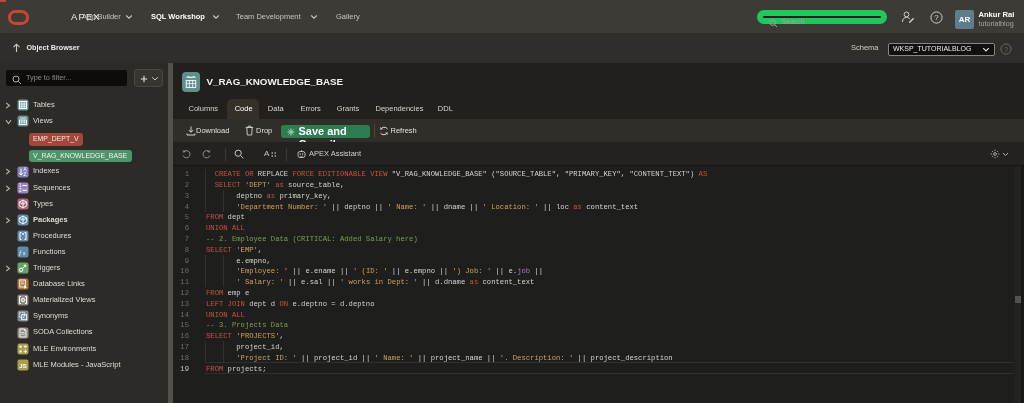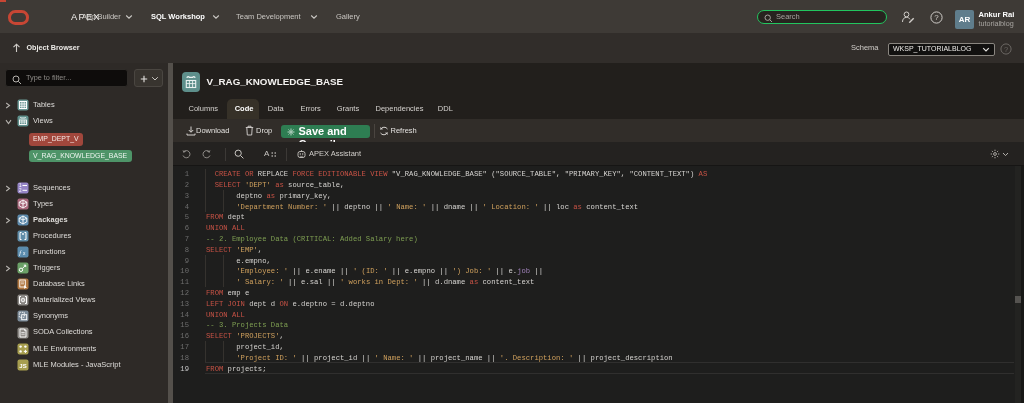--- a/index.html
+++ b/index.html
@@ -37,21 +37,21 @@
       </svg>
     <div class="menu-item" style="left:151px; font-weight:bold; color:#FFFFFF;">SQL Workshop</div>
     <svg class="abs" style="left:211.5px; top:14px;" width="8" height="6" viewBox="0 0 8 6">
         <path d="M1.2 1.5 L4 4.2 L6.8 1.5" stroke="#C9C6C2" stroke-width="1.1" fill="none"></path>
       </svg>
     <div class="menu-item" style="left:236px;">Team Development</div>
     <svg class="abs" style="left:310px; top:14px;" width="8" height="6" viewBox="0 0 8 6">
         <path d="M1.2 1.5 L4 4.2 L6.8 1.5" stroke="#C9C6C2" stroke-width="1.1" fill="none"></path>
       </svg>
     <div class="menu-item" style="left:336px;">Gallery</div>
-    <div class="abs" style="left:757px; top:9.5px; width:130px; height:14.5px; background:#27231F; border:1px solid #22c55e; border-radius:7px;">
+    <div class="abs" style="left:757px; top:9.5px; width:130px; height:14.5px; background:#27231F; border:6px solid #22c55e; border-radius:7px;">
       <svg class="abs" style="left:6px; top:3px;" width="9" height="9" viewBox="0 0 9 9">
           <circle cx="3.7" cy="3.7" r="2.7" stroke="#A5A29E" stroke-width="1" fill="none"></circle>
           <path d="M5.8 5.8 L8 8" stroke="#A5A29E" stroke-width="1"></path>
         </svg>
       <div class="abs" style="left:18px; top:0; height:12.5px; line-height:12.5px; font-size:7.5px; color:#A5A29E;">Search</div>
     </div>
     <svg class="abs" style="left:901px; top:10.5px;" width="14" height="12" viewBox="0 0 14 12">
       <circle cx="5.5" cy="3.4" r="2.4" stroke="#D0CDC9" stroke-width="1" fill="none"></circle>
       <path d="M1.5 11 C1.5 7.8 3.2 6.4 5.5 6.4 C7.2 6.4 8.4 7.1 9 8.3" stroke="#D0CDC9" stroke-width="1" fill="none"></path>
       <path d="M8.2 10.8 L12.2 6.8 L13.2 7.8 L9.2 11.8 L7.8 12 Z" fill="#D0CDC9"></path>
@@ -116,20 +116,32 @@
       <svg class="tic" width="12" height="12" viewBox="0 0 12 12">
           <rect x="0.5" y="0.5" width="11" height="11" rx="2" fill="#5E8F8B"></rect>
           <path d="M3 3.4 C3 2.2 4.6 2.2 4.6 3.4 M7.4 3.4 C7.4 2.2 9 2.2 9 3.4 M4.6 3 H7.4" stroke="#fff" stroke-width="0.9" fill="none"></path>
           <rect x="2.5" y="5" width="7" height="4.5" fill="none" stroke="#fff" stroke-width="0.9"></rect>
           <path d="M2.5 7 H9.5 M4.9 5 V9.5 M7.2 5 V9.5" stroke="#fff" stroke-width="0.7"></path>
         </svg>
       <span class="lbl">Views</span>
     </div>
     <div class="abs" style="left:28.5px; top:70.3px; height:12.8px; background:#A1473C; border-radius:3px; padding:0 4.5px; line-height:12.8px; font-size:6.9px; color:#F4E8E5;">EMP_DEPT_V</div>
     <div class="abs" style="left:28.5px; top:86.6px; height:12.8px; background:#4E9468; border-radius:3px; padding:0 4.5px; line-height:12.8px; font-size:6.9px; color:#EDF5EF;">V_RAG_KNOWLEDGE_BASE</div>
+    <div class="trow" style="top:102.4px;">
+      <svg class="tch" width="6" height="7" viewBox="0 0 6 7">
+          <path d="M1.2 1 L4.5 3.5 L1.2 6" stroke="#B4B1AD" stroke-width="1.1" fill="none"></path>
+        </svg>
+      <svg class="tic" width="12" height="12" viewBox="0 0 12 12">
+          <rect x="0.5" y="0.5" width="11" height="11" rx="2" fill="#8183C0"></rect>
+          <path d="M4 2.5 V9 M2.3 7.2 L4 9 L5.7 7.2" stroke="#fff" stroke-width="1" fill="none"></path>
+          <text x="6.4" y="5.4" font-size="4.6" fill="#fff" font-family="Liberation Sans">A</text>
+          <text x="6.4" y="10" font-size="4.6" fill="#fff" font-family="Liberation Sans">Z</text>
+        </svg>
+      <span class="lbl">Indexes</span>
+    </div>
     <div class="trow" style="top:118.5px;">
       <svg class="tch" width="6" height="7" viewBox="0 0 6 7">
           <path d="M1.2 1 L4.5 3.5 L1.2 6" stroke="#B4B1AD" stroke-width="1.1" fill="none"></path>
         </svg>
       <svg class="tic" width="12" height="12" viewBox="0 0 12 12">
           <rect x="0.5" y="0.5" width="11" height="11" rx="2" fill="#9585C5"></rect>
           <text x="2" y="5.2" font-size="4.6" fill="#fff" font-family="Liberation Sans">1</text>
           <text x="2" y="10" font-size="4.6" fill="#fff" font-family="Liberation Sans">2</text>
           <path d="M5.5 3.5 H10 M5.5 8.3 H10" stroke="#fff" stroke-width="1"></path>
         </svg>
@@ -238,21 +250,21 @@
     <svg class="abs" style="left:9px; top:9px;" width="18" height="20" viewBox="0 0 18 20">
         <rect x="0" y="0" width="18" height="20" rx="4" fill="#5E8F8B"></rect>
         <path d="M5 6 C5 4.2 7.4 4.2 7.4 6 M10.6 6 C10.6 4.2 13 4.2 13 6 M7.4 5.4 H10.6" stroke="#EAF2F1" stroke-width="1.2" fill="none"></path>
         <rect x="4.3" y="8.5" width="9.4" height="7" fill="none" stroke="#EAF2F1" stroke-width="1.1"></rect>
         <path d="M4.3 11.6 H13.7 M7.4 8.5 V15.5 M10.6 8.5 V15.5" stroke="#EAF2F1" stroke-width="0.9"></path>
       </svg>
     <div class="abs" style="left:33.5px; top:0; height:37px; line-height:37px; font-size:9.8px; font-weight:bold; color:#F5F3F1;">V_RAG_KNOWLEDGE_BASE</div>
 
     <div class="abs" style="left:53.7px; top:35.5px; width:32px; height:20px; background:#363128; border-radius:5px 5px 0 0;"></div>
     <div class="abs tabs" style="left:15.5px; top:35.5px; height:20px; line-height:20px; font-size:7.5px; color:#D5D2CF;">Columns</div>
-    <div class="abs tabs" style="left:61.7px; top:35.5px; height:20px; line-height:20px; font-size:7.5px; font-weight:bold; color:#FFFFFF;">Code</div>
+    <div class="abs tabs" style="left:61.7px; top:35.5px; height:20px; line-height:20px; font-size:7.5px; font-weight:normal; color:#FFFFFF;">Code</div>
     <div class="abs tabs" style="left:94.8px; top:35.5px; height:20px; line-height:20px; font-size:7.5px; color:#D5D2CF;">Data</div>
     <div class="abs tabs" style="left:127.4px; top:35.5px; height:20px; line-height:20px; font-size:7.5px; color:#D5D2CF;">Errors</div>
     <div class="abs tabs" style="left:163.7px; top:35.5px; height:20px; line-height:20px; font-size:7.5px; color:#D5D2CF;">Grants</div>
     <div class="abs tabs" style="left:202.5px; top:35.5px; height:20px; line-height:20px; font-size:7.5px; color:#D5D2CF;">Dependencies</div>
     <div class="abs tabs" style="left:264.8px; top:35.5px; height:20px; line-height:20px; font-size:7.5px; color:#D5D2CF;">DDL</div>
 
     <div class="abs" style="left:0; top:55.5px; width:851px; height:23px; background:#312D29;"></div>
     <svg class="abs" style="left:13px; top:62.5px;" width="10" height="10" viewBox="0 0 10 10">
         <path d="M5 0.5 V6 M2.8 4 L5 6.3 L7.2 4" stroke="#D6D3D0" stroke-width="1" fill="none"></path>
         <path d="M1 7.5 V9 H9 V7.5" stroke="#D6D3D0" stroke-width="1" fill="none"></path>

